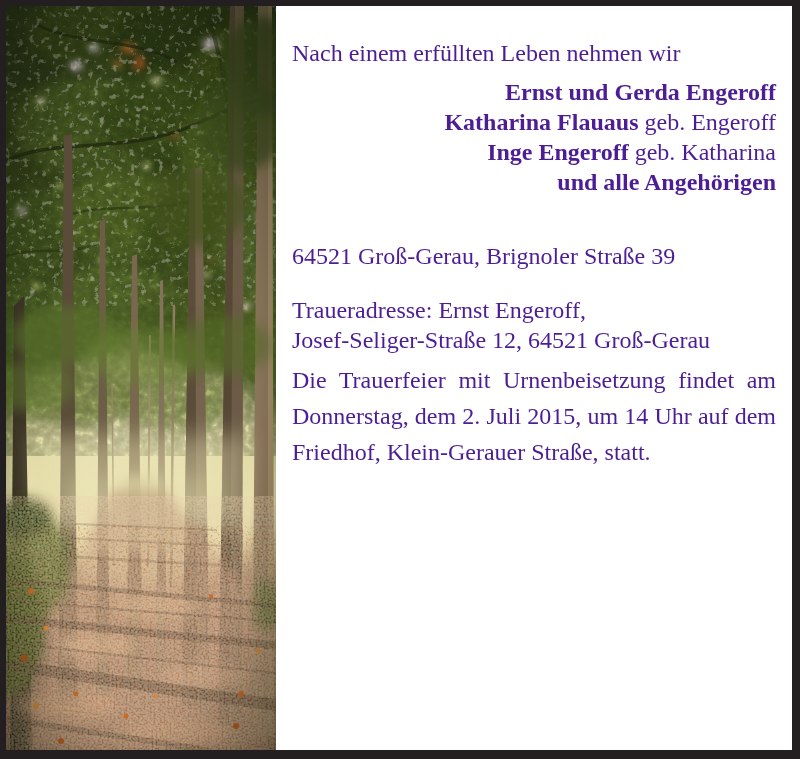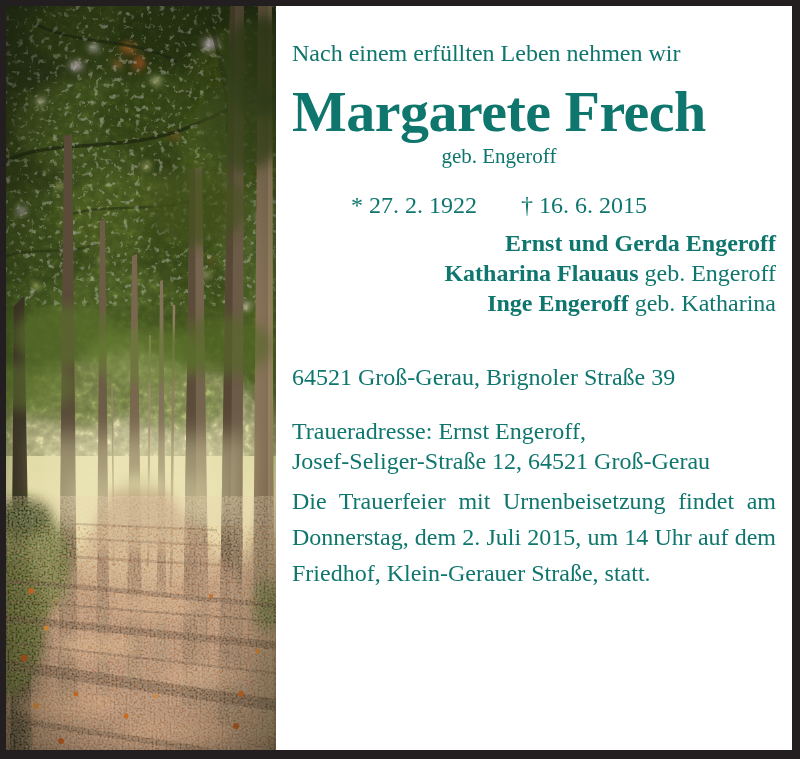--- a/index.html
+++ b/index.html
@@ -8,21 +8,21 @@
     background:#231f20;
     padding:6px 8px 9px 6px;
     font-family:"Liberation Serif", serif;
   }
   .inner{display:flex;width:100%;height:100%;background:#ffffff;}
   .photo-wrap{width:270px;flex:0 0 270px;height:744px;overflow:hidden;}
   .photo-wrap svg{display:block;}
   .content{
     flex:1;min-width:0;box-sizing:border-box;
     padding:32px 16px 0 16px;
-    color:#0f766e;
+    color:#4c1d95;
     font-size:24px;line-height:31px;
   }
   .intro div{white-space:nowrap;}
   .headline{margin-top:16px;width:max-content;text-align:center;}
   .name{font-size:58px;line-height:54px;font-weight:bold;letter-spacing:-0.5px;white-space:nowrap;}
   .maiden{font-size:21px;line-height:27px;margin-top:4px;}
   .dates{margin-top:20px;font-size:24px;line-height:30px;display:flex;justify-content:center;gap:44px;}
   .trauer-label{margin-top:56px;line-height:30px;}
   .mourners{margin-top:8px;line-height:30px;text-align:right;}
   .mourners .b{font-weight:bold;}
@@ -263,34 +263,27 @@
 
         <rect x="0" y="0" width="270" height="744" fill="url(#vign)"></rect>
       </svg>
     </div>
 
     <div class="content">
       <div class="intro">
         <div>Nach einem erfüllten Leben nehmen wir</div>
       </div>
 
-      <div class="headline">
-        <div class="name">Margarete Frech</div>
-        <div class="maiden">geb. Engeroff</div>
-        <div class="dates">
-          <span>* 27. 2. 1922</span>
-          <span>† 16. 6. 2015</span>
-        </div>
-      </div>
 
 
       <div class="mourners">
         <div><span class="b">Ernst und Gerda Engeroff</span> <span></span></div>
         <div><span class="b">Katharina Flauaus</span> <span>geb. Engeroff</span></div>
         <div><span class="b">Inge Engeroff</span> <span>geb. Katharina</span></div>
+        <div><span class="b">und alle Angehörigen</span> <span></span></div>
       </div>
 
       <div class="residence">64521 Groß-Gerau, Brignoler Straße 39</div>
 
       <div class="condolence">
         <div>Traueradresse: Ernst Engeroff,</div>
         <div>Josef-Seliger-Straße 12, 64521 Groß-Gerau</div>
       </div>
 
       <div class="funeral">Die Trauerfeier mit Urnenbeisetzung findet am Donnerstag, dem 2. Juli 2015, um 14 Uhr auf dem Friedhof, Klein-Gerauer Straße, statt.</div>

